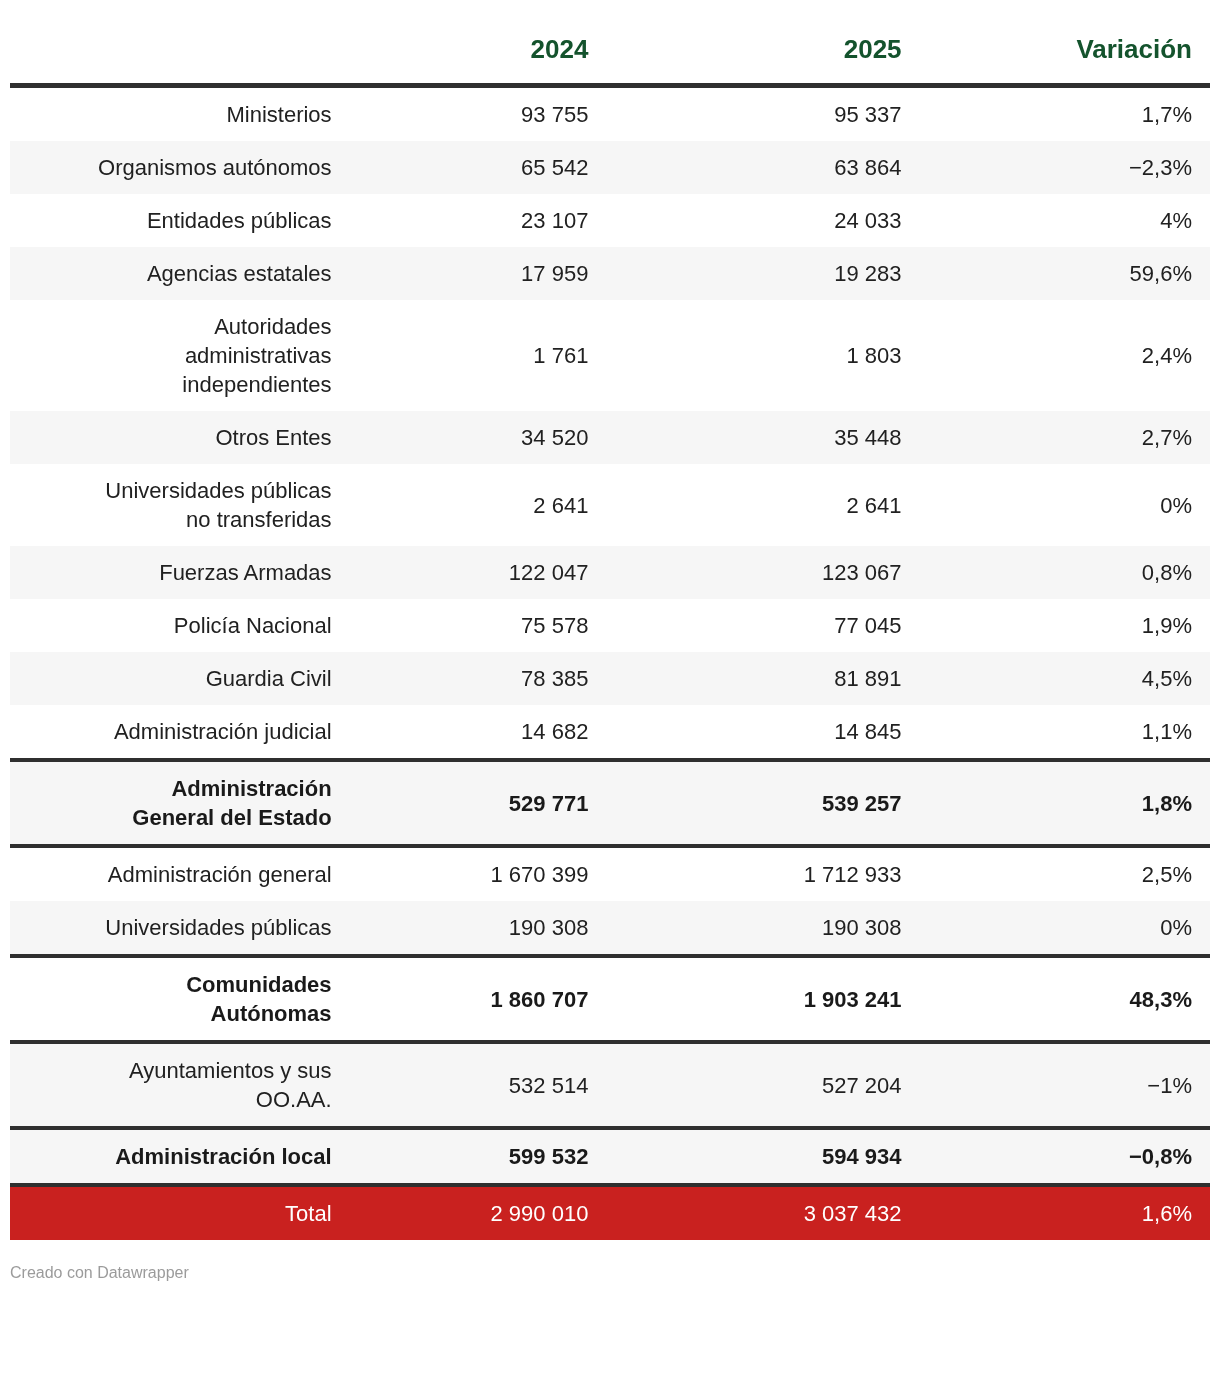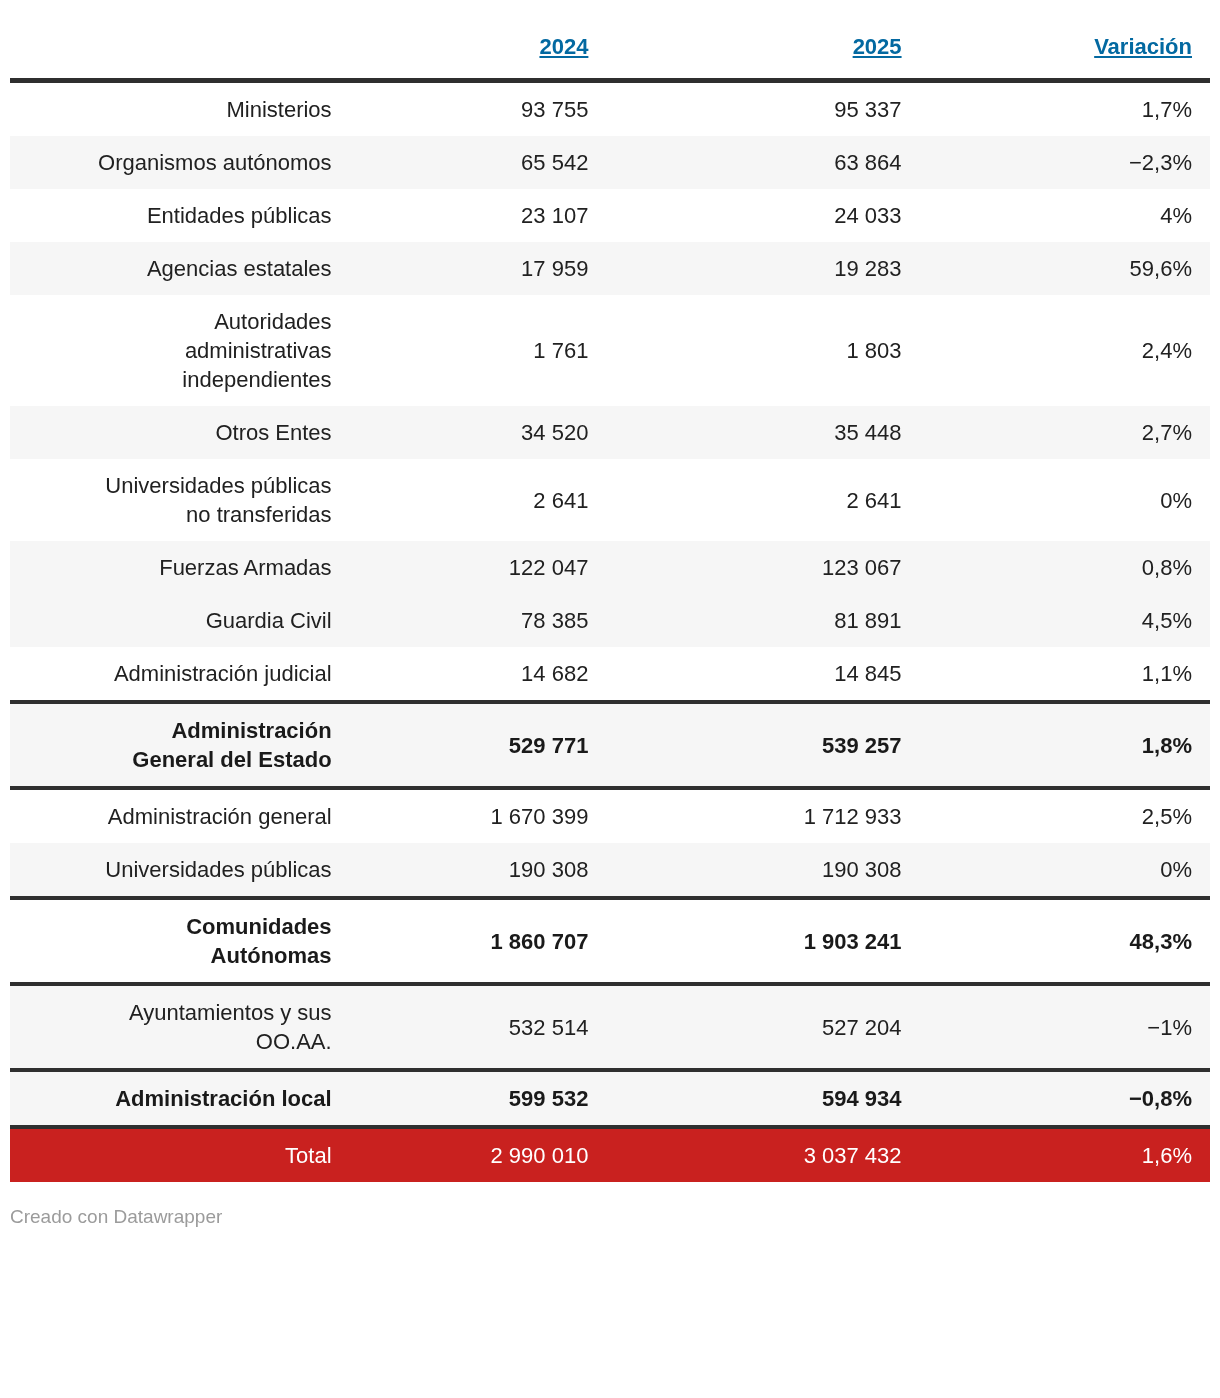--- a/index.html
+++ b/index.html
@@ -22,27 +22,26 @@
   table{
     width:100%;
     border-collapse:collapse;
     table-layout:fixed;
   }
   col.c-label{width:28.3%;}
   col.c-2024{width:21.4%;}
   col.c-2025{width:26.1%;}
   col.c-var{width:24.2%;}
   thead th{
-    font-size:22px;
+    font-size:26px;
     font-weight:bold;
-    color:#0369a1;
+    color:#14532d;
     padding:10px 18px 18px 18px;
     border-bottom:5px solid var(--border-dark);
     vertical-align:bottom;
-    text-decoration:underline;
   }
   th.label{text-align:left;}
   th.num,td.num{text-align:right;}
   td{
     font-size:22px;
     line-height:29px;
     padding:12px 18px;
     vertical-align:middle;
   }
   td.label{
@@ -57,21 +56,21 @@
   }
   tr.subtotal td{color:#1a1a1a;}
   tr.total{
     background:var(--total-bg);
     color:var(--total-text);
     padding-left:36px;
   }
   tr.total td{color:var(--total-text);}
   .credit{
     margin:24px 16px 0 10px;
-    font-size:19px;
+    font-size:16px;
     color:var(--footer-text);
   }
 </style>
 </head>
 <body>
 
 <div class="wrap">
   <table>
     <colgroup>
       <col class="c-label">
@@ -132,20 +131,26 @@
     <td class="num">2 641</td>
     <td class="num">2 641</td>
     <td class="num">0%</td>
   </tr>
         <tr class="shaded">
     <td class="label">Fuerzas Armadas</td>
     <td class="num">122 047</td>
     <td class="num">123 067</td>
     <td class="num">0,8%</td>
   </tr>
+        <tr>
+    <td class="label">Policía Nacional</td>
+    <td class="num">75 578</td>
+    <td class="num">77 045</td>
+    <td class="num">1,9%</td>
+  </tr>
         <tr class="shaded">
     <td class="label">Guardia Civil</td>
     <td class="num">78 385</td>
     <td class="num">81 891</td>
     <td class="num">4,5%</td>
   </tr>
         <tr>
     <td class="label">Administración judicial</td>
     <td class="num">14 682</td>
     <td class="num">14 845</td>

